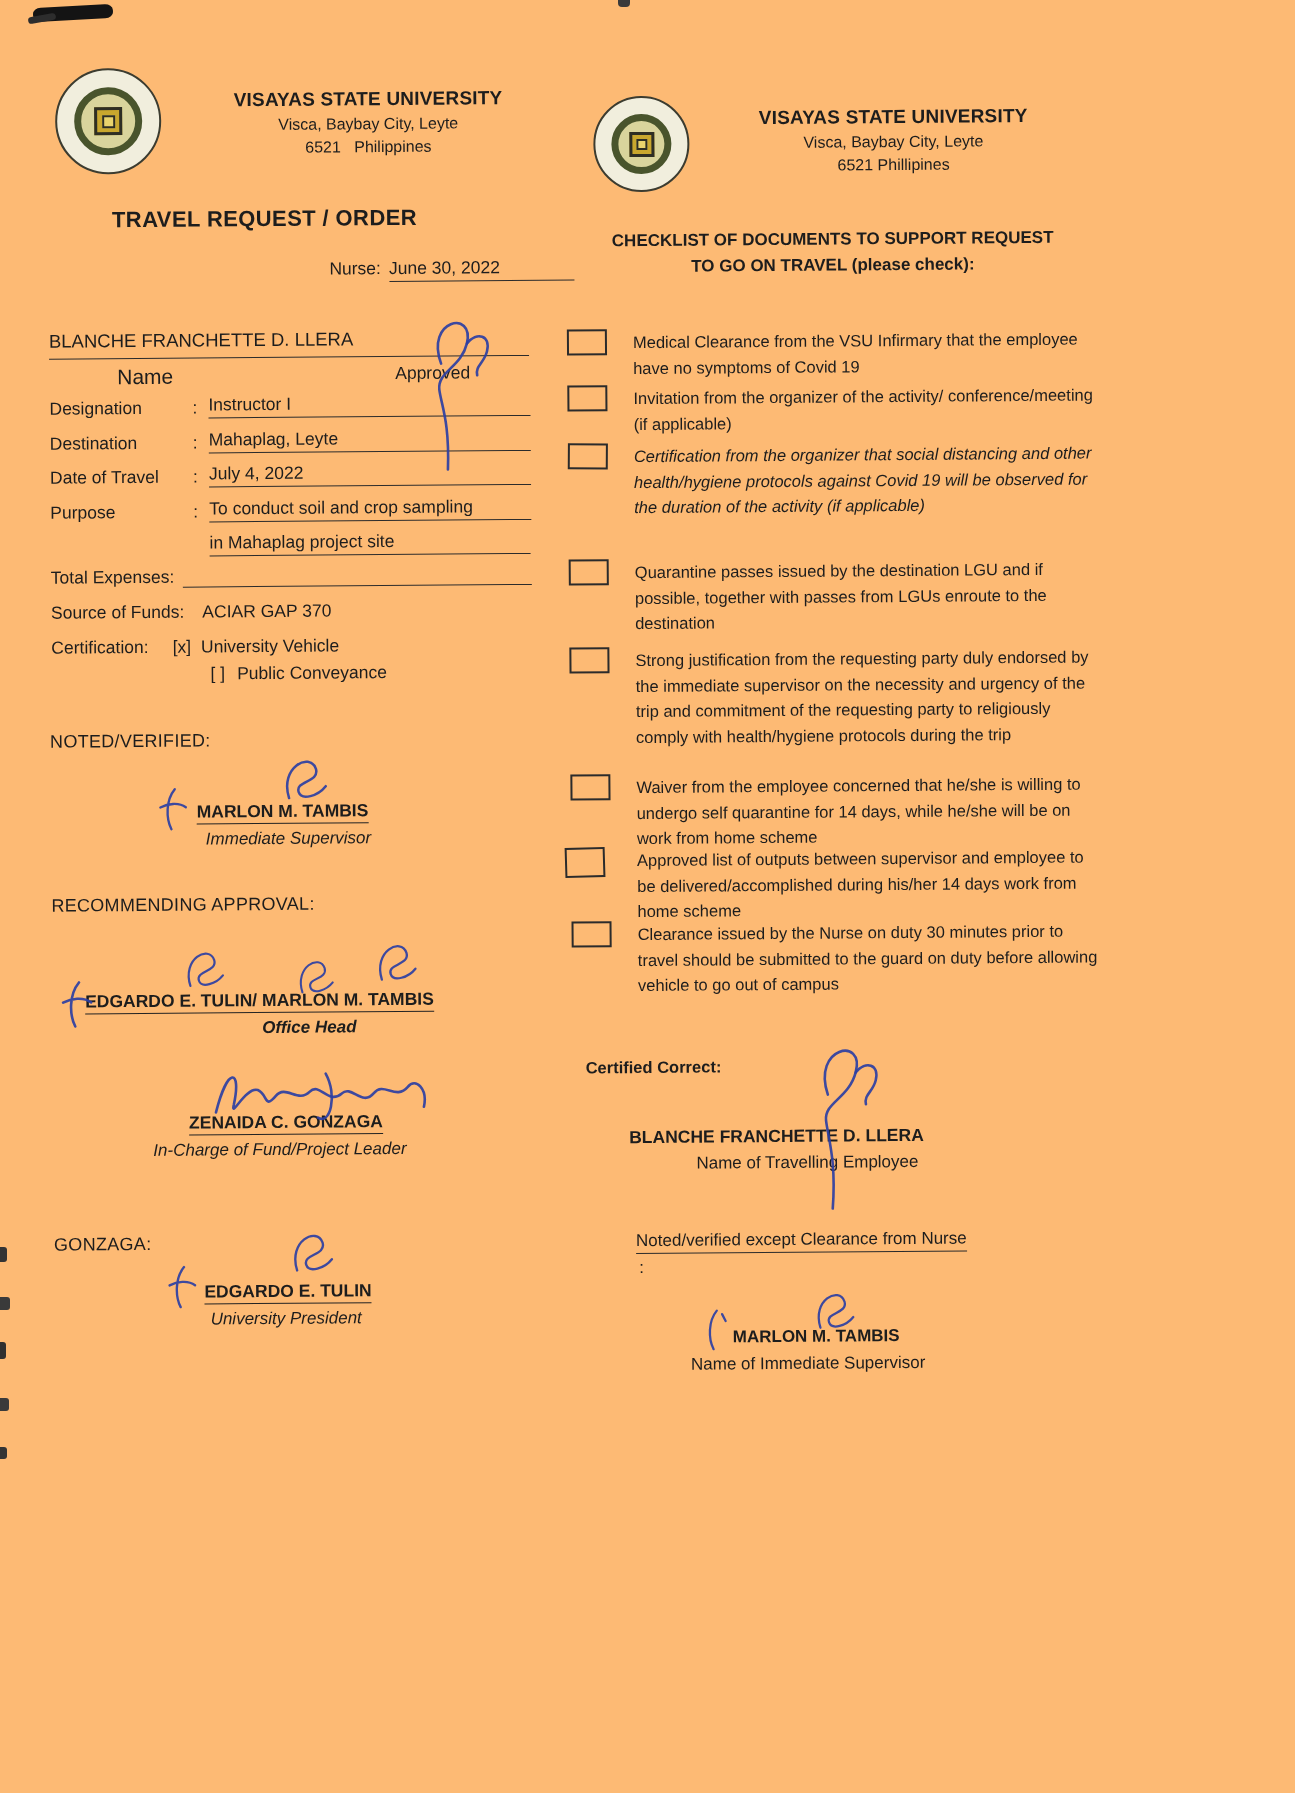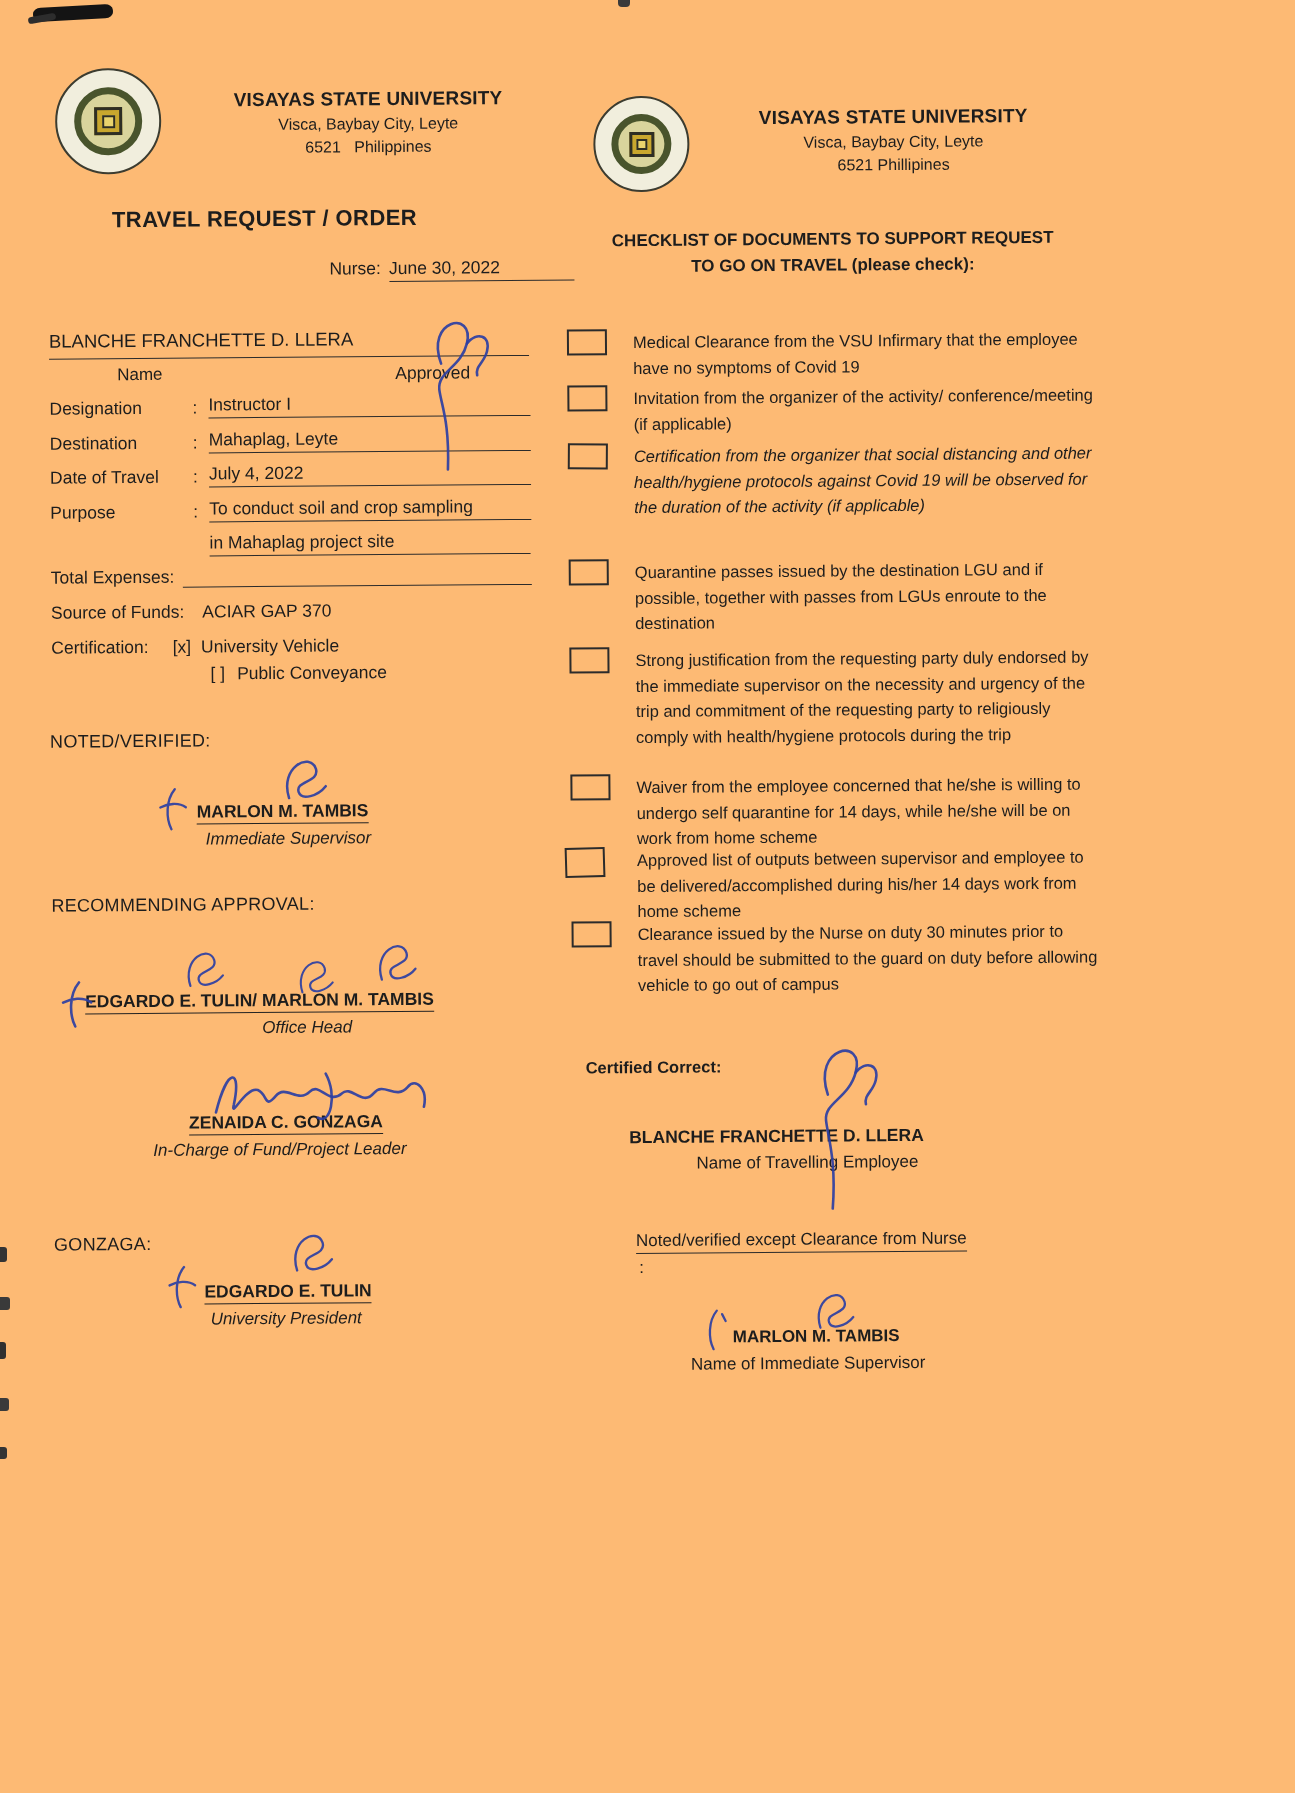--- a/index.html
+++ b/index.html
@@ -83,21 +83,21 @@
     <div class="abs title" style="left:118px;top:203px;">TRAVEL REQUEST / ORDER</div>
 
     <div class="abs" style="left:335px;top:256px;font-size:17.5px;display:flex;">
       <span>Nurse:</span>
       <span class="u" style="margin-left:8px;width:185px;padding-bottom:2px;">June 30, 2022</span>
     </div>
 
     <div class="abs u" style="left:54px;top:326px;width:480px;height:29px;font-size:18.5px;">
       <span>BLANCHE FRANCHETTE D. LLERA</span>
     </div>
-    <span class="abs" style="left:122px;top:361px;font-size:17px;">Name</span>
+    <span class="abs" style="left:122px;top:361px;font-size:21px;">Name</span>
     <span class="abs" style="left:400px;top:361px;font-size:17.5px;">Approved</span>
 
     <div class="frow" style="top:391px;">
       <span class="flab">Designation</span>
       <span class="fcol">:</span>
       <span class="fval">Instructor I</span>
     </div>
     <div class="frow" style="top:426px;">
       <span class="flab">Destination</span>
       <span class="fcol">:</span>
@@ -134,21 +134,21 @@
       <span>[ ]</span>
       <span style="margin-left:12px;">Public Conveyance</span>
     </div>
 
     <div class="abs sec" style="left:52px;top:727px;">NOTED/VERIFIED:</div>
     <div class="abs signame" style="left:198px;top:798px;">MARLON M. TAMBIS</div>
     <div class="abs sigrole" style="left:207px;top:826px;">Immediate Supervisor</div>
 
     <div class="abs sec" style="left:52px;top:891px;">RECOMMENDING APPROVAL:</div>
     <div class="abs signame" style="left:85px;top:987px;">EDGARDO E. TULIN/ MARLON M. TAMBIS</div>
-    <div class="abs sigrole" style="left:262px;top:1015px;">Office Head</div>
+    <div class="abs sigrole" style="left:262px;top:1015px;font-weight:bold;">Office Head</div>
 
     <div class="abs signame" style="left:188px;top:1109px;">ZENAIDA C. GONZAGA</div>
     <div class="abs sigrole" style="left:152px;top:1137px;">In-Charge of Fund/Project Leader</div>
 
     <div class="abs sec" style="left:52px;top:1230px;">GONZAGA:</div>
     <div class="abs signame" style="left:202px;top:1278px;">EDGARDO E. TULIN</div>
     <div class="abs sigrole" style="left:208px;top:1306px;">University President</div>
 
     <div class="seal abs" style="left:600px;top:96px;width:96px;height:96px;">
       <div class="seal-ring" style="width:60px;height:60px;">

